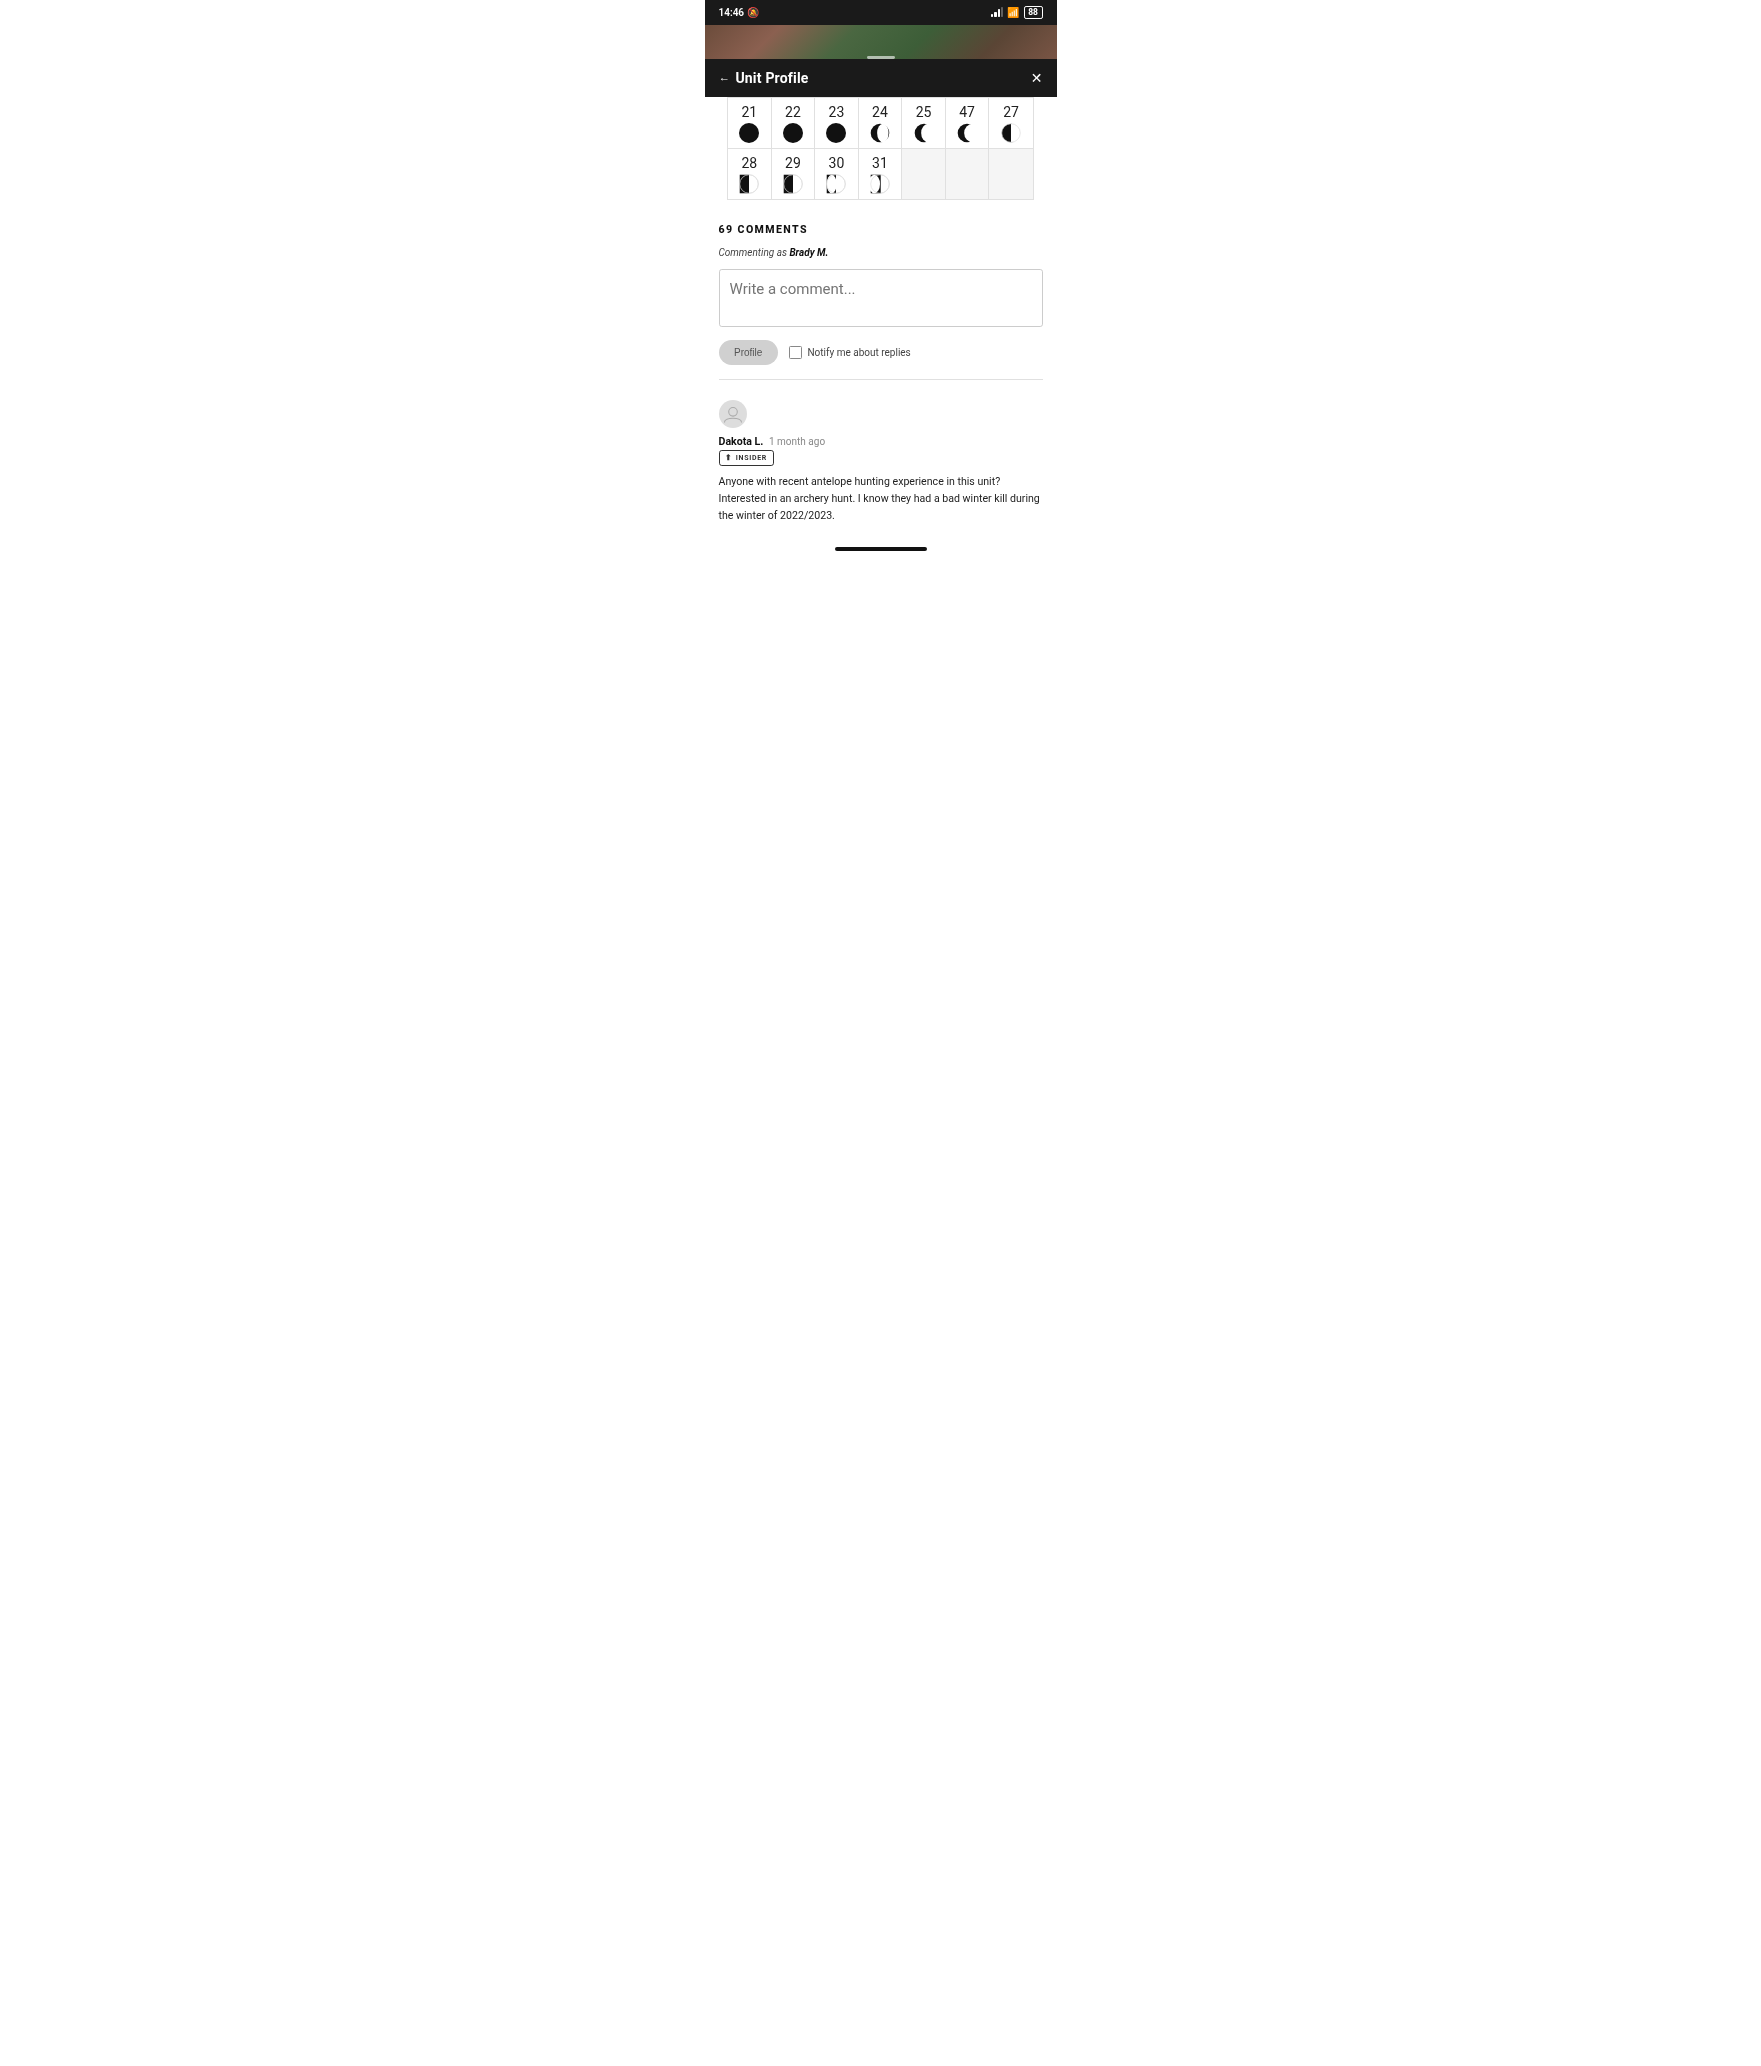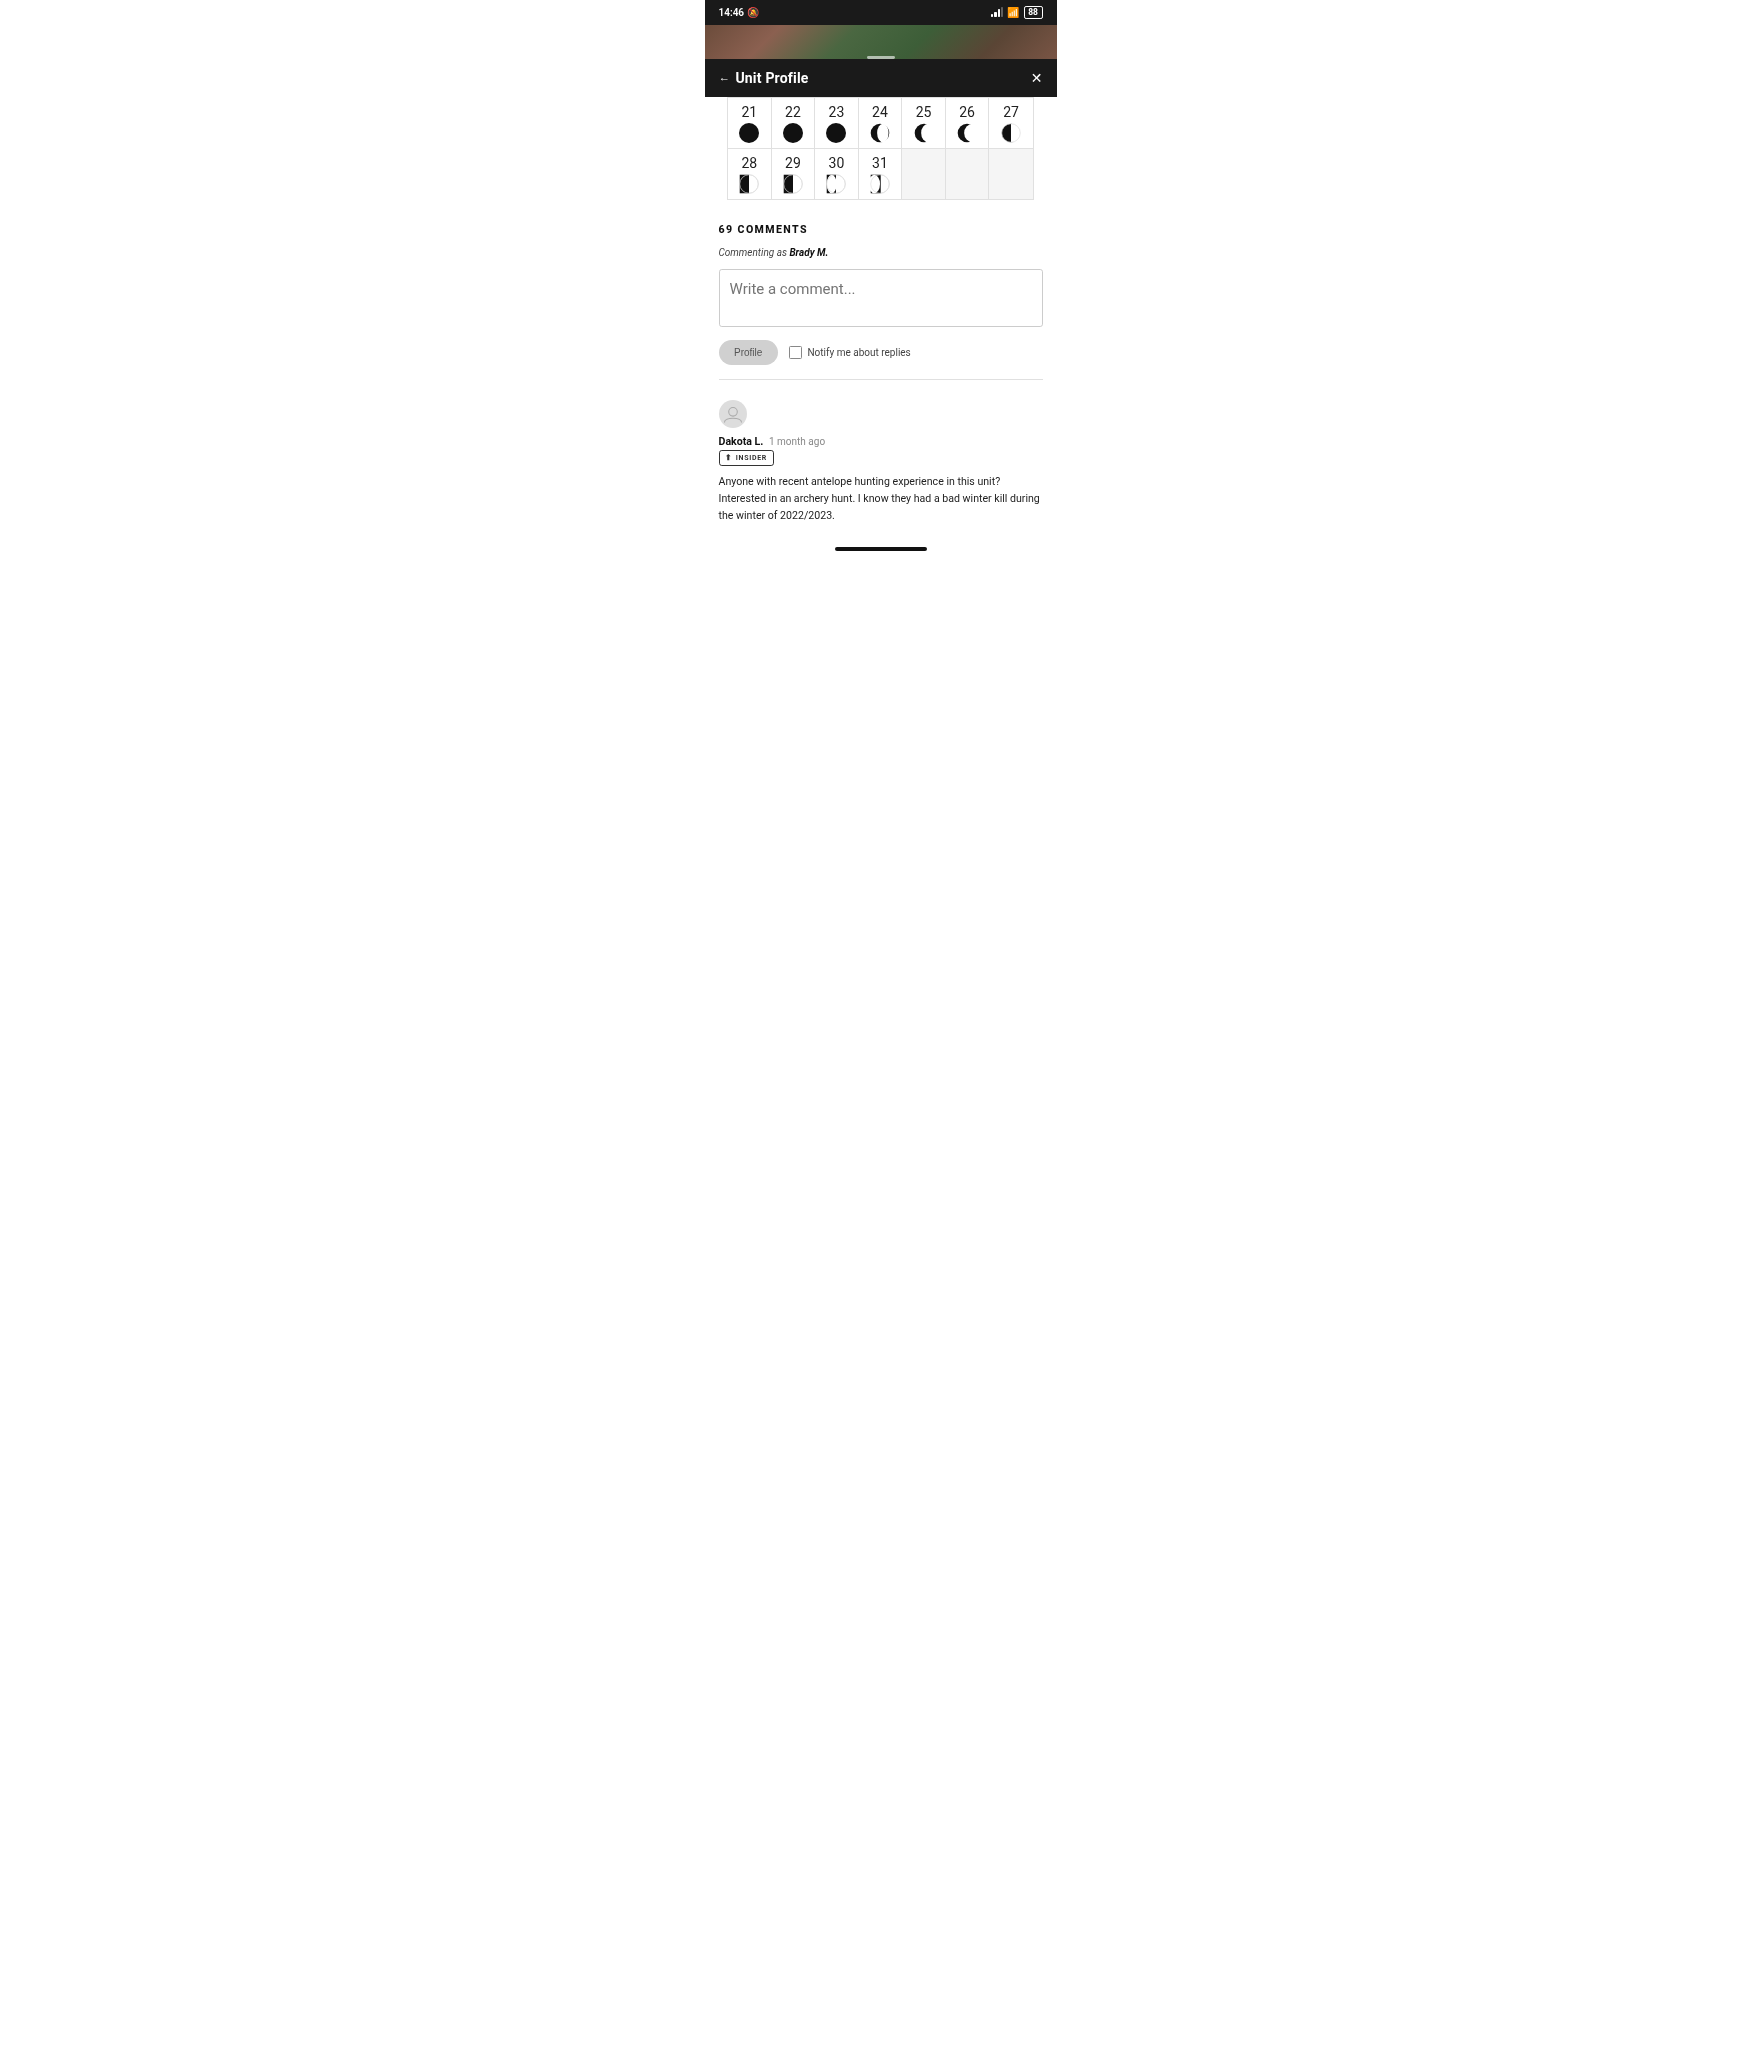--- a/index.html
+++ b/index.html
@@ -373,21 +373,21 @@
       </div>
       <div class="calendar-cell">
         <span class="day-num">25</span>
 
         <svg width="20" height="20" viewBox="0 0 28 28">
           <circle cx="14" cy="14" r="13" fill="#111"></circle>
           <ellipse cx="20" cy="14" rx="10" ry="13" fill="white"></ellipse>
         </svg>
       </div>
       <div class="calendar-cell">
-        <span class="day-num">26</span>
+        <span class="day-num">47</span>
 
         <svg width="20" height="20" viewBox="0 0 28 28">
           <circle cx="14" cy="14" r="13" fill="#111"></circle>
           <ellipse cx="22" cy="14" rx="12" ry="13" fill="white"></ellipse>
         </svg>
       </div>
       <div class="calendar-cell">
         <span class="day-num">27</span>
 
         <svg width="20" height="20" viewBox="0 0 28 28">

